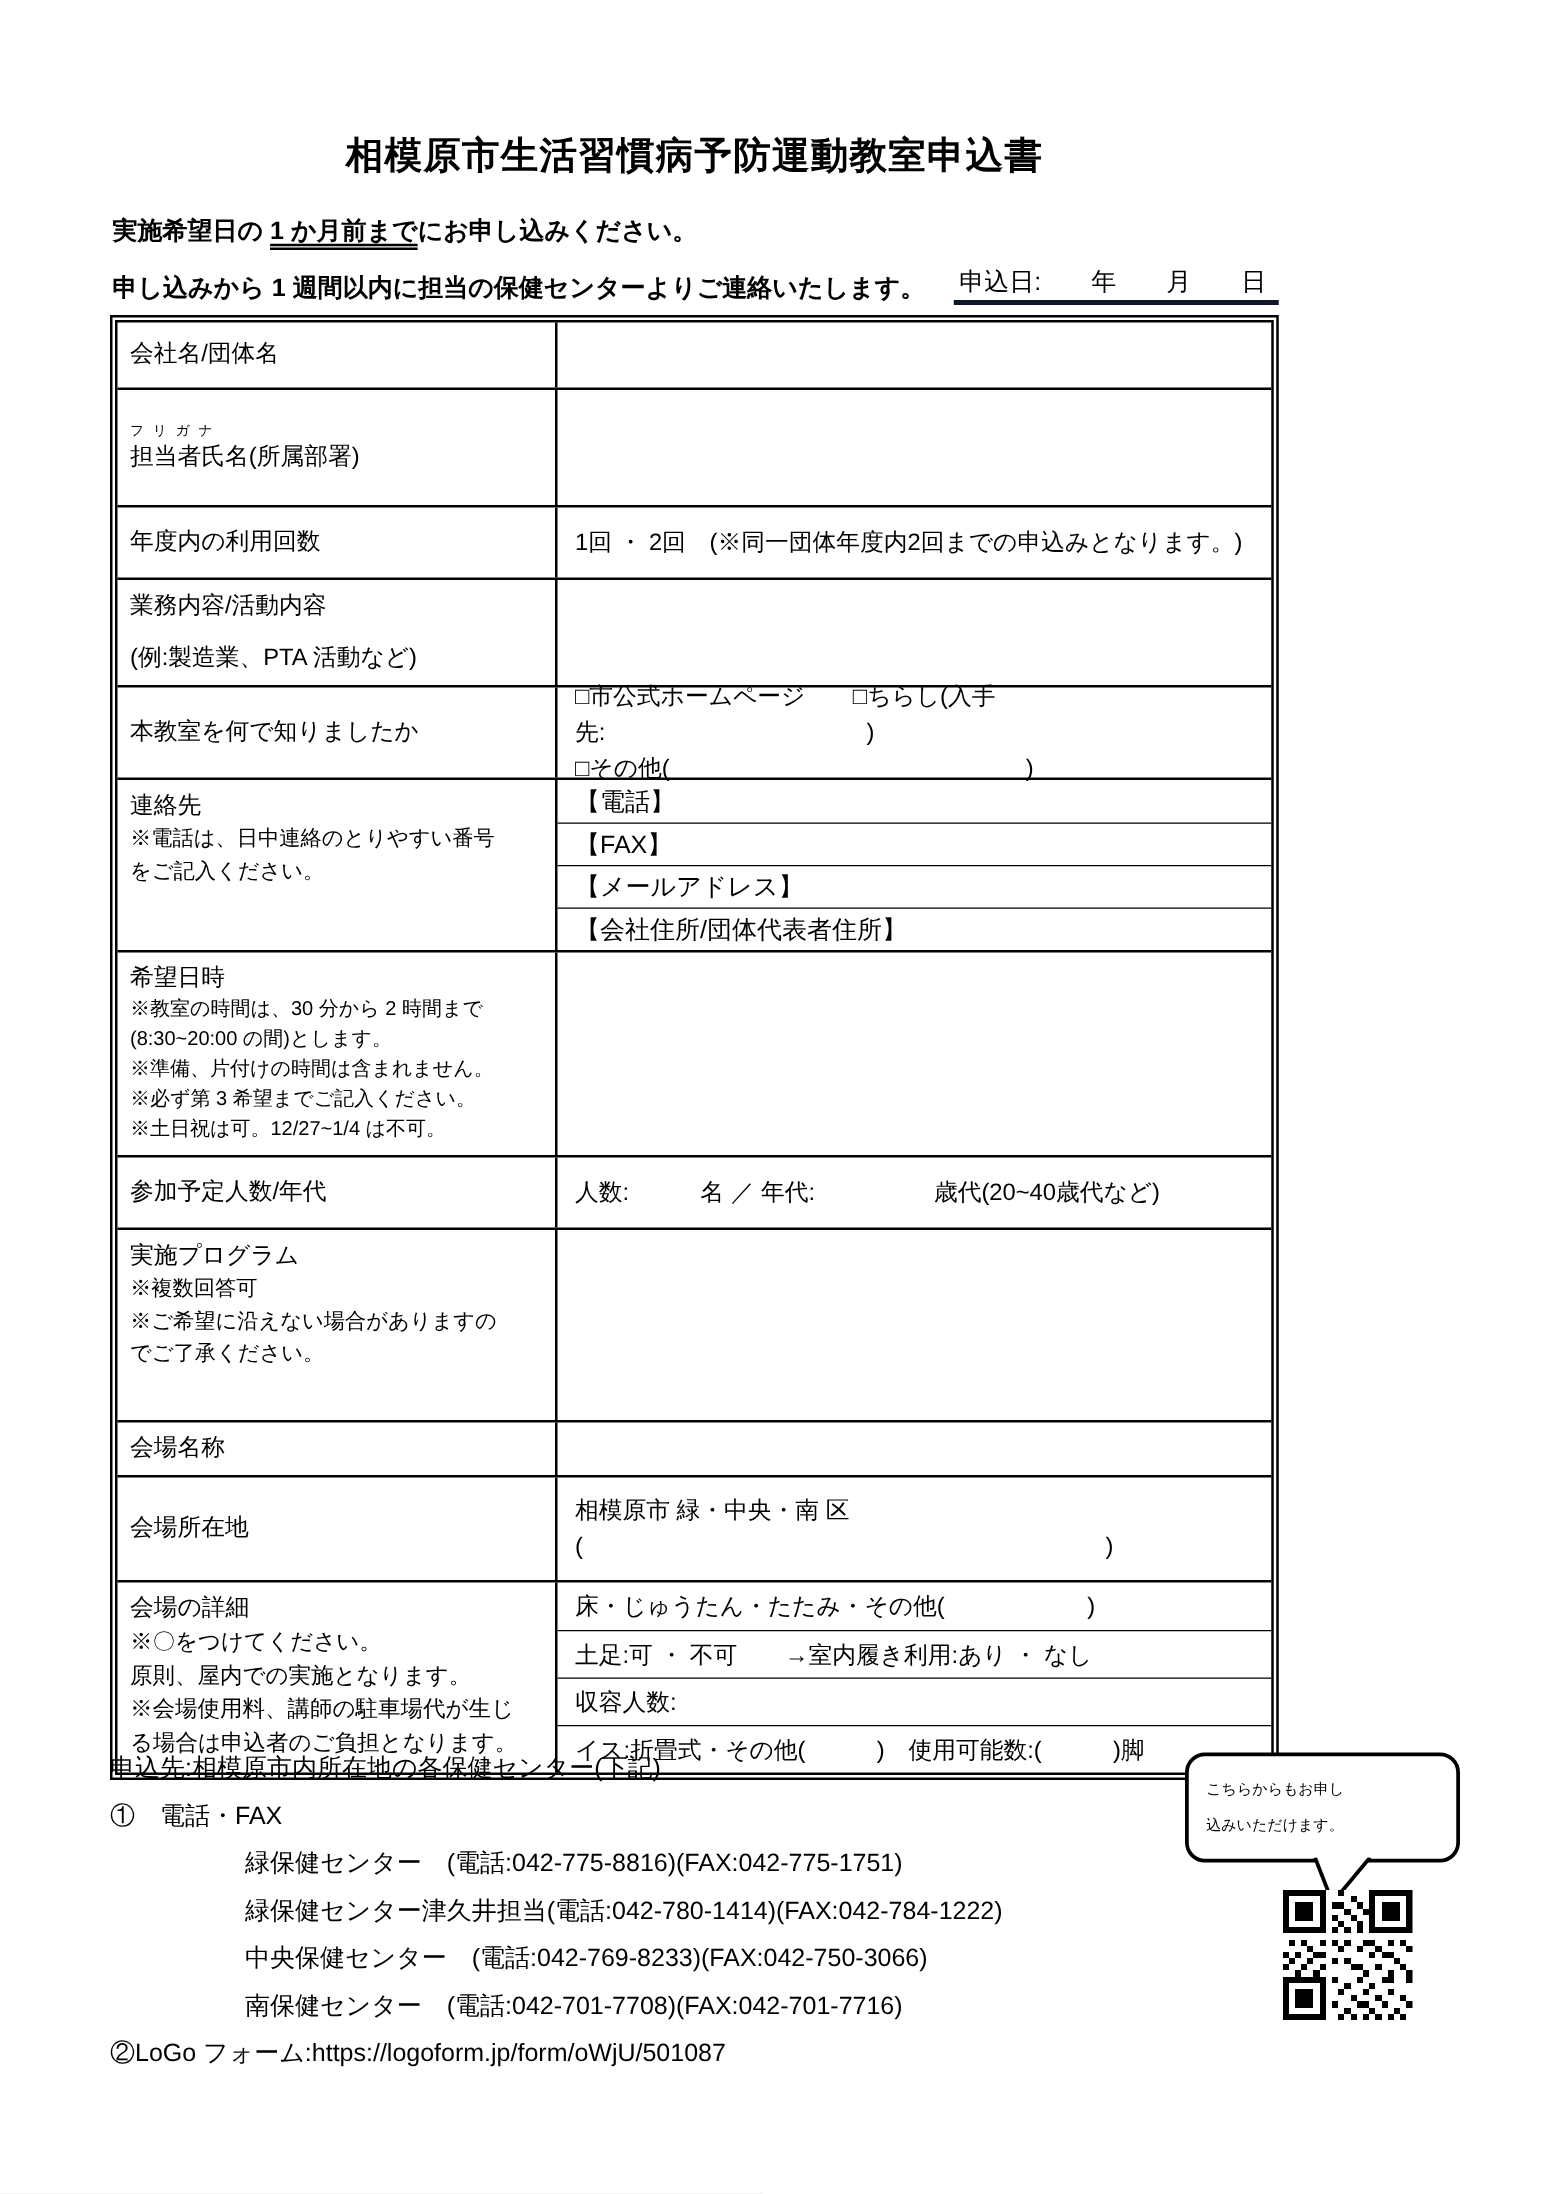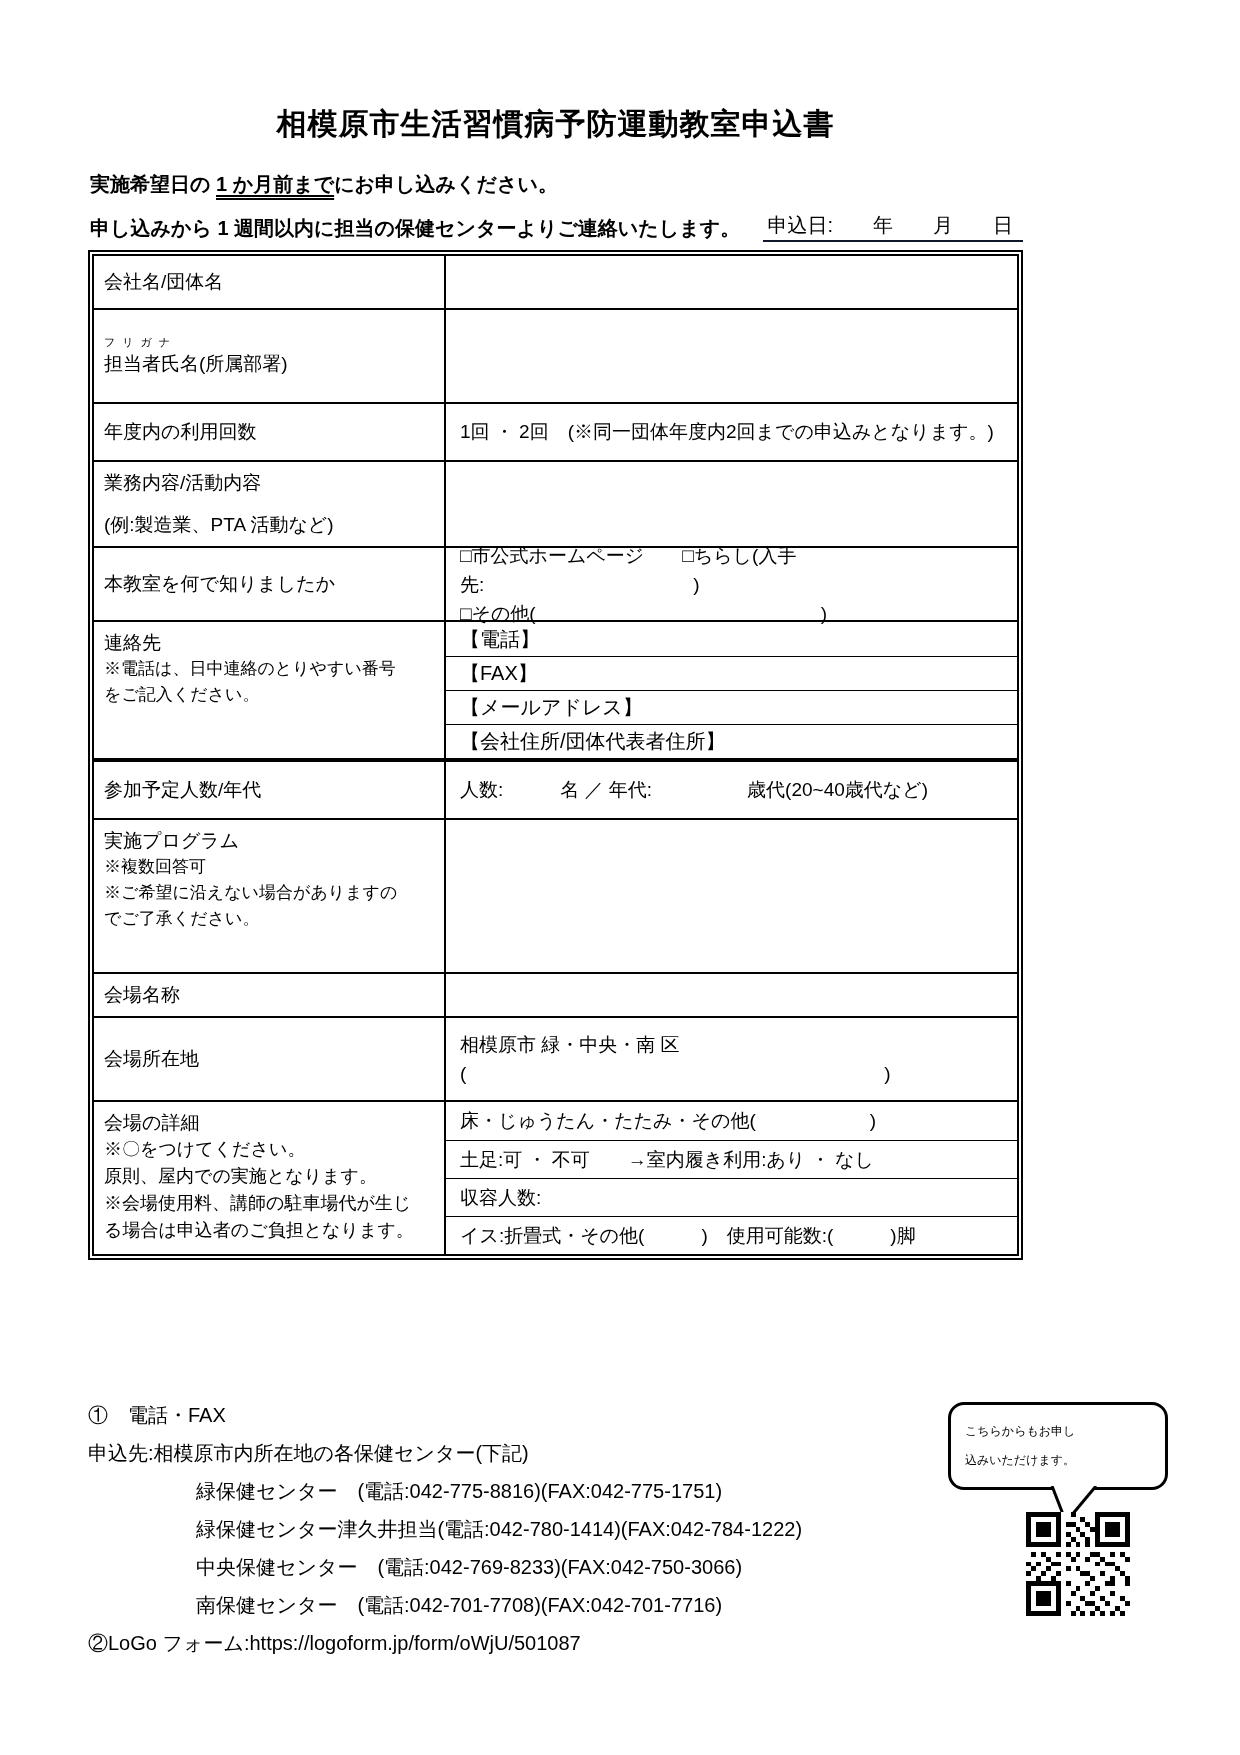--- a/index.html
+++ b/index.html
@@ -28,21 +28,21 @@
     text-underline-offset:4px;
   }
   .intro2{
     margin:14px 0 8px 2px;
     display:flex;justify-content:space-between;align-items:flex-end;
     font-size:20px;
   }
   .intro2-left{font-weight:bold;}
   .apply-date{
     font-weight:normal;
-    border-bottom:2px solid #0f172a;
+    border-bottom:4px solid #0f172a;
     padding:0 10px 1px 4px;
   }
   
   .form-table{
     border:6px double #000;
     width:100%;
     box-sizing:border-box;
     font-size:19px;
   }
   .trow{display:flex;border-top:2px solid #000;}
@@ -179,20 +179,28 @@
         </div>
         <div class="cr subs">
           <div class="sub">【電話】</div>
           <div class="sub">【FAX】</div>
           <div class="sub">【メールアドレス】</div>
           <div class="sub">【会社住所/団体代表者住所】</div>
         </div>
       </div>
 
       <div class="trow r-datetime">
+        <div class="cl">
+          <span class="lbl">希望日時</span>
+          <span class="note-s">※教室の時間は、30 分から 2 時間まで</span>
+          <span class="note-s">(8:30~20:00 の間)とします。</span>
+          <span class="note-s">※準備、片付けの時間は含まれません。</span>
+          <span class="note-s">※必ず第 3 希望までご記入ください。</span>
+          <span class="note-s">※土日祝は可。12/27~1/4 は不可。</span>
+        </div>
         <div class="cr subs">
         </div>
       </div>
 
       <div class="trow r-participants">
         <div class="cl vcenter">
           <span class="lbl">参加予定人数/年代</span>
         </div>
         <div class="cr">
           <span>人数:　　　名 ／ 年代:　　　　　歳代(20~40歳代など)</span>
@@ -238,22 +246,22 @@
           <div class="sub">土足:可 ・ 不可　　→室内履き利用:あり ・ なし</div>
           <div class="sub">収容人数:</div>
           <div class="sub">イス:折畳式・その他(　　　)　使用可能数:(　　　)脚</div>
         </div>
       </div>
 
     </div>
   </div>
 
   <div class="footer">
+    <div>申込先:相模原市内所在地の各保健センター(下記)</div>
     <div>①　電話・FAX</div>
-    <div>申込先:相模原市内所在地の各保健センター(下記)</div>
     <div class="indent">緑保健センター　(電話:042-775-8816)(FAX:042-775-1751)</div>
     <div class="indent">緑保健センター津久井担当(電話:042-780-1414)(FAX:042-784-1222)</div>
     <div class="indent">中央保健センター　(電話:042-769-8233)(FAX:042-750-3066)</div>
     <div class="indent">南保健センター　(電話:042-701-7708)(FAX:042-701-7716)</div>
     <div>②LoGo フォーム:https://logoform.jp/form/oWjU/501087</div>
   </div>
 
   <div class="bubble">
     <span>こちらからもお申し</span>
     <span>込みいただけます。</span>

